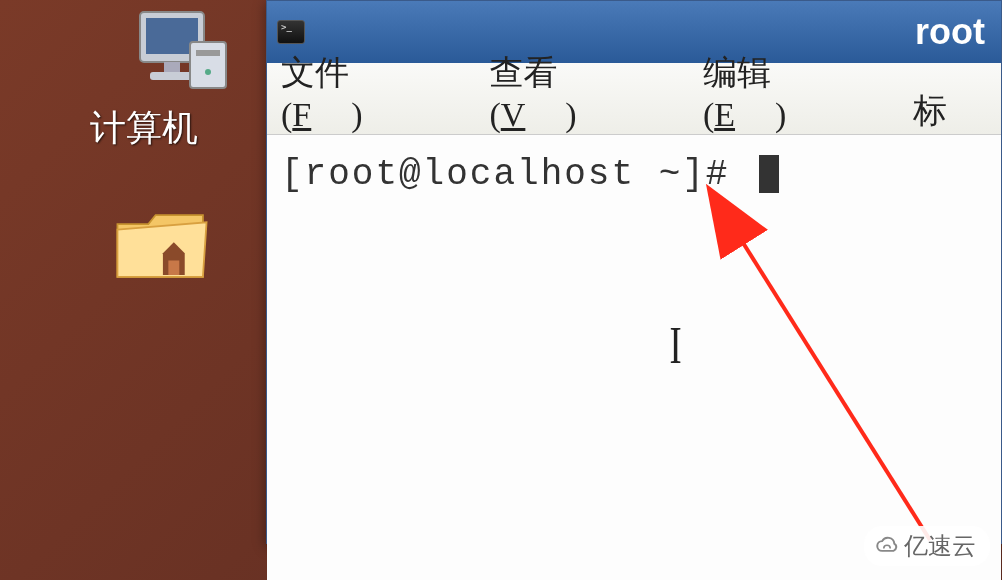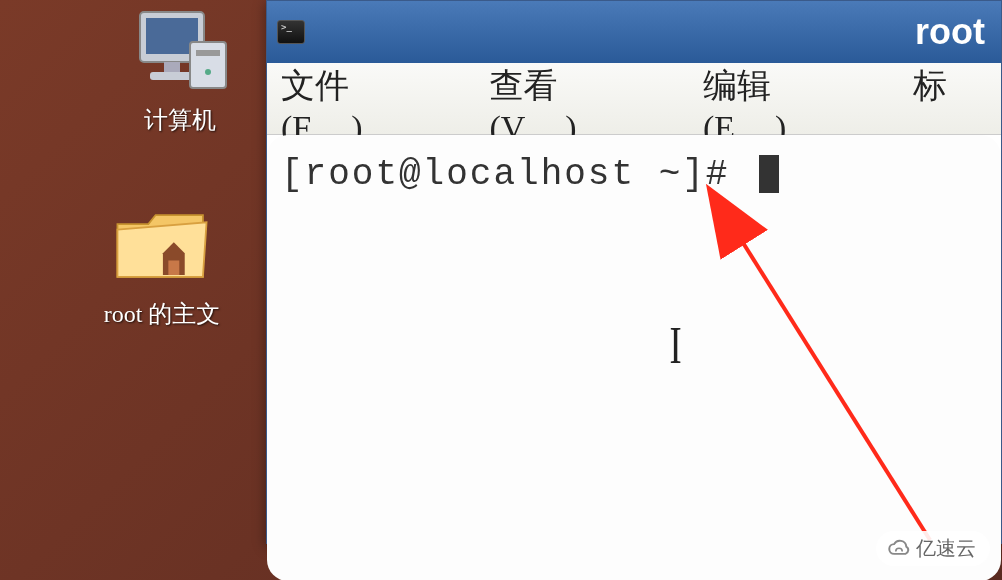--- a/index.html
+++ b/index.html
@@ -8,23 +8,22 @@
     .desktop {
       width: 1002px;
       height: 580px;
       background: linear-gradient(135deg, #7a3a28 0%, #6a3224 50%, #5a2a20 100%);
       position: relative;
     }
     
     .desktop-icon {
       position: absolute;
       width: 180px;
-      text-align: center;
       color: #fff;
-      font-size: 24px;
+      font-size: 36px;
       text-shadow: 1px 1px 2px rgba(0,0,0,0.7);
     }
     .desktop-icon .icon-box {
       width: 100px; height: 90px;
       margin: 0 auto 8px;
       display: flex; align-items: center; justify-content: center;
     }
     
     .computer-icon { top: 6px; left: 90px; }
     .computer-icon svg { width: 100px; height: 90px; }
@@ -64,38 +63,37 @@
     .titlebar-icon::after {
       content: ">_"; position: absolute; left: 3px; top: 1px;
       font-size: 9px; color: #ccc; font-family: monospace;
     }
     .titlebar-text { flex: 1; text-align: right; padding-right: 6px; }
     
     .menubar {
       height: 72px;
       background: linear-gradient(180deg, #fafaf8 0%, #eeeee8 100%);
       border-bottom: 1px solid #ccc;
-      display: flex; align-items: flex-start;
+      display: flex; align-items: flex-end;
       padding: 0 14px;
       font-size: 34px;
       color: #222;
     }
     .menubar span { margin-right: 40px; cursor: default; }
     .menubar .mnemonic { text-decoration: underline; }
     
     .terminal-body {
       background: #fdfdfd;
       height: 446px;
       padding: 18px 14px;
       font-family: "Courier New", monospace;
       font-size: 36px;
       color: #333;
       position: relative;
       line-height: 1.2;
-      border-radius: 21px;
     }
     .terminal-body .prompt { letter-spacing: 2px; }
     .terminal-cursor {
       display: inline-block;
       width: 20px; height: 38px;
       background: #333;
       vertical-align: middle;
       margin-left: 6px;
     }
     
@@ -115,21 +113,21 @@
       pointer-events: none;
     }
     
     .watermark {
       position: absolute;
       right: 12px; bottom: 14px;
       background: rgba(255,255,255,0.9);
       border-radius: 18px;
       padding: 4px 14px 4px 10px;
       display: flex; align-items: center;
-      font-size: 20px;
+      font-size: 24px;
       color: #666;
       font-family: "Microsoft YaHei", sans-serif;
     }
     .watermark svg { width: 26px; height: 26px; margin-right: 4px; }
   </style>
 </head>
 <body>
 
 <div class="desktop">
 
@@ -150,21 +148,20 @@
 
   <div class="desktop-icon folder-icon">
     <div class="icon-box">
       <svg viewBox="0 0 110 95">
         <path d="M6 24 L40 24 L48 14 L100 14 L100 82 L6 82 Z" fill="#f4c666" stroke="#c89430" stroke-width="2"></path>
         <path d="M6 30 L104 22 L100 82 L6 82 Z" fill="#ffe099" stroke="#d8a040" stroke-width="2"></path>
         <path d="M56 80 L56 56 L68 44 L80 56 L80 80 Z" fill="#8a4a2a"></path>
         <rect x="62" y="64" width="12" height="16" fill="#c87848"></rect>
       </svg>
     </div>
-    <div>root 的主文</div>
   </div>
 
 
   <div class="window">
     <div class="titlebar">
       <div class="titlebar-icon"></div>
       <div class="titlebar-text">root</div>
     </div>
     <div class="menubar">
       <span><span>文件</span>(<span class="mnemonic">F</span>)</span>

